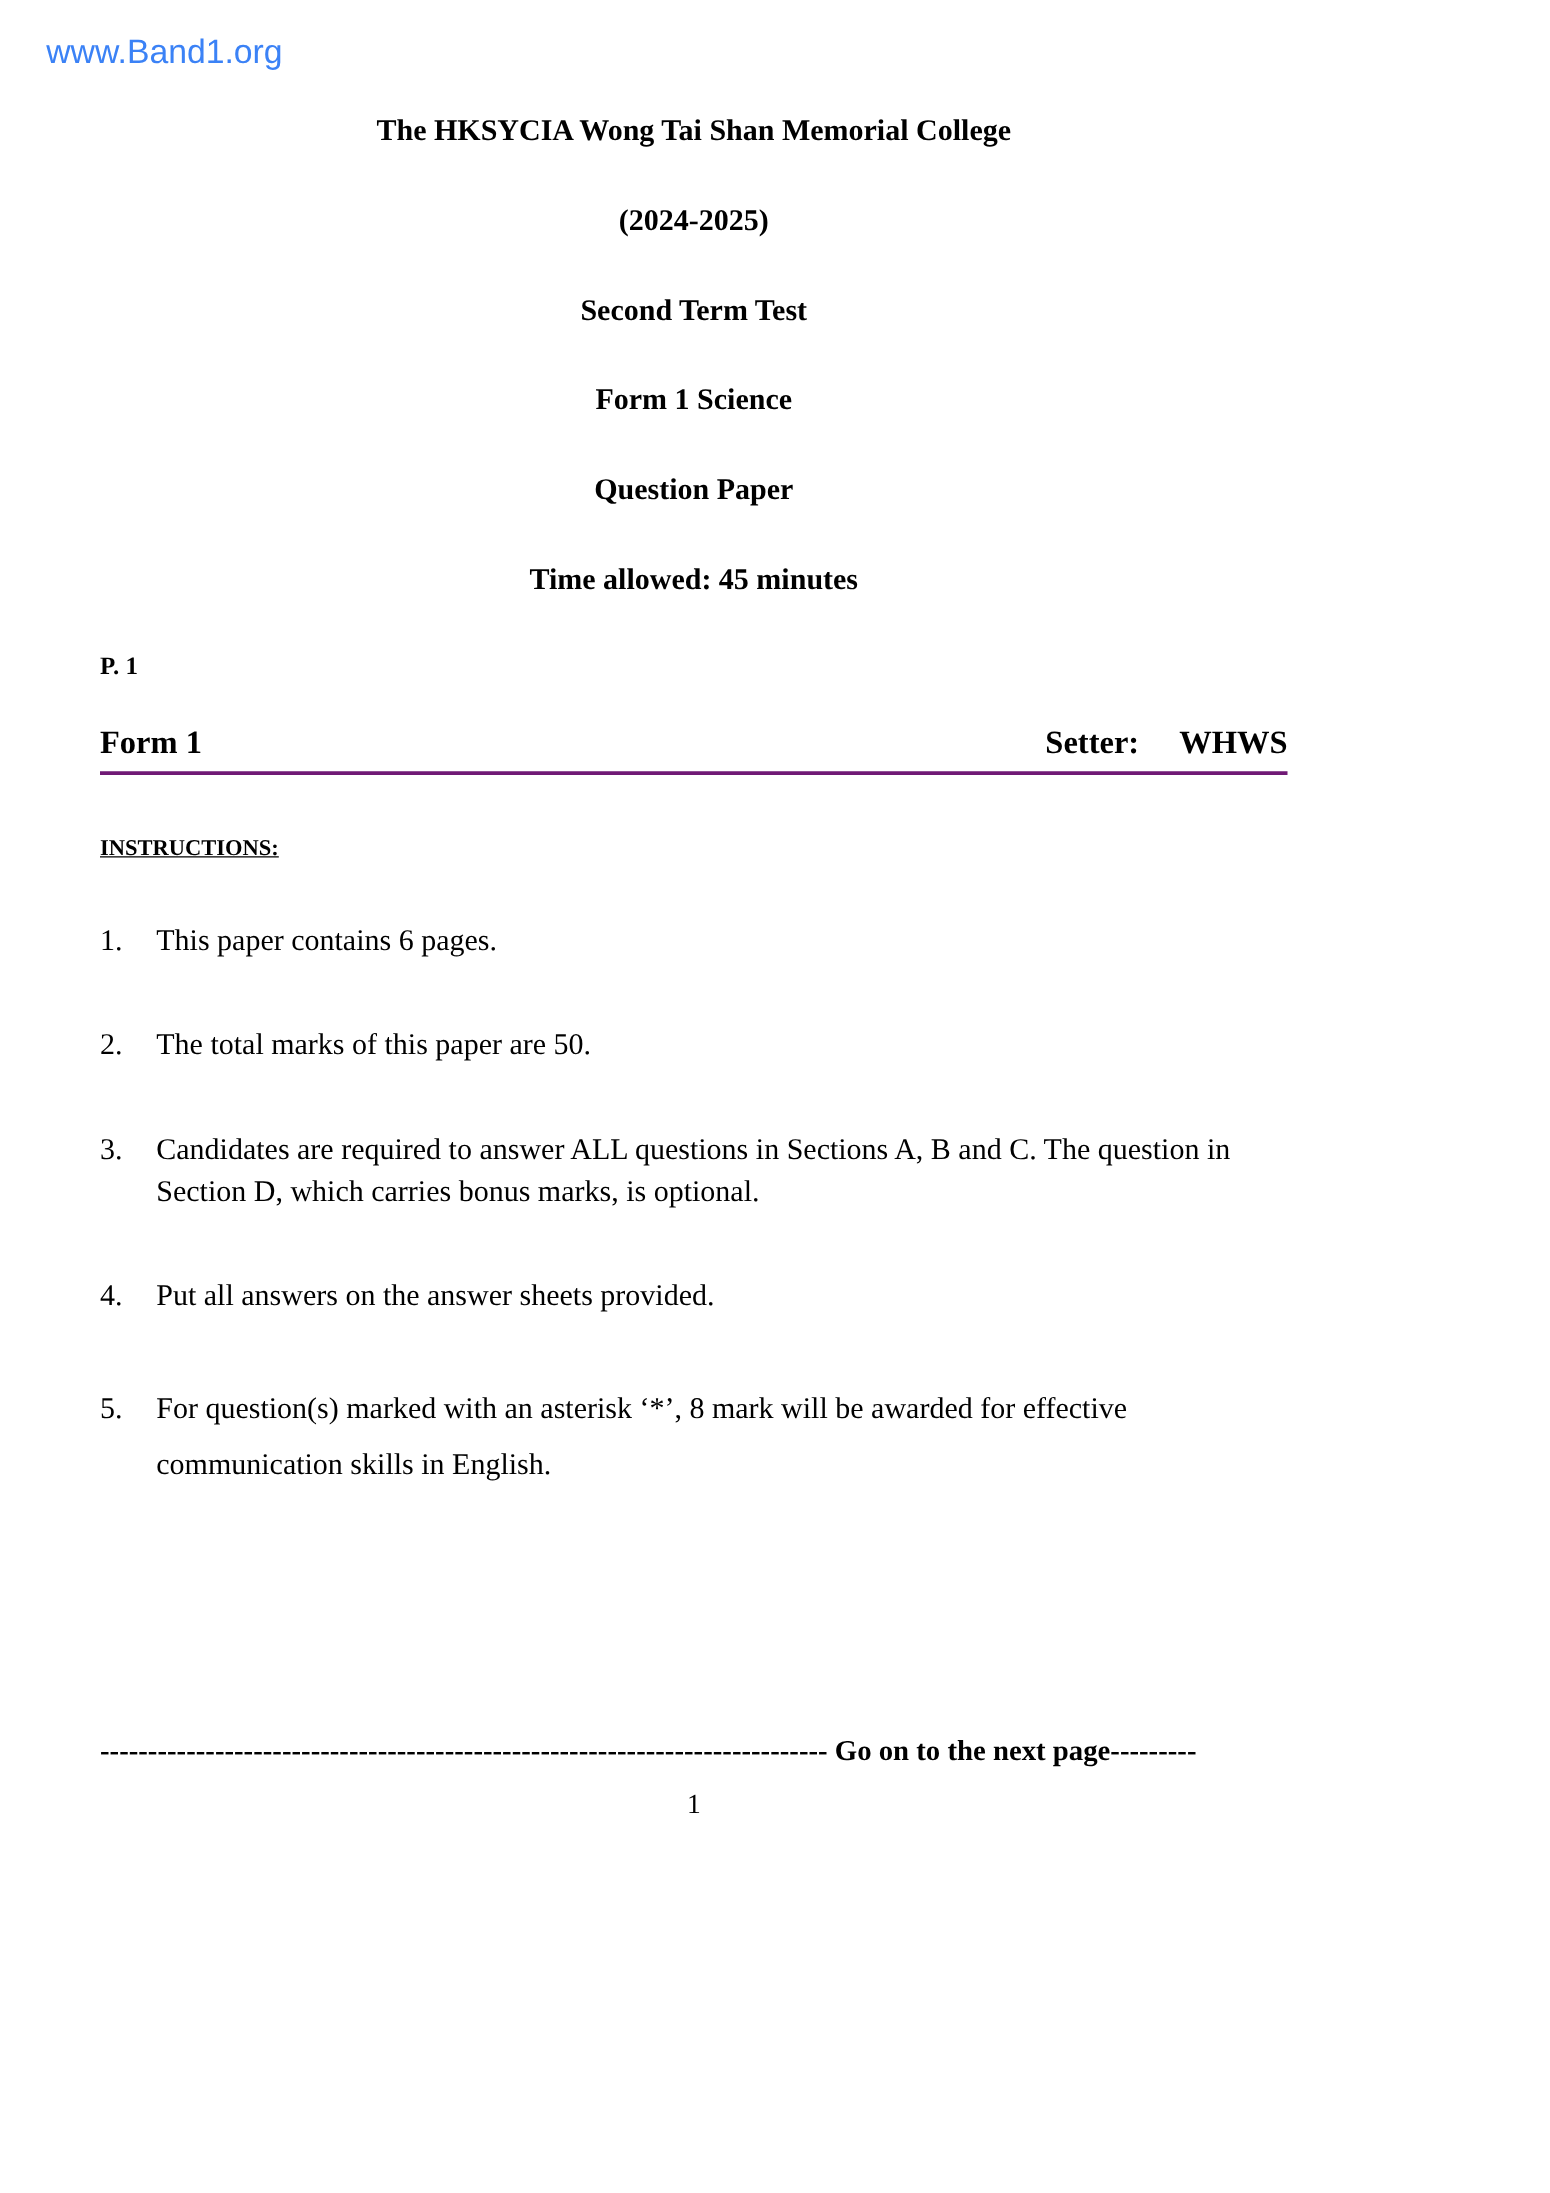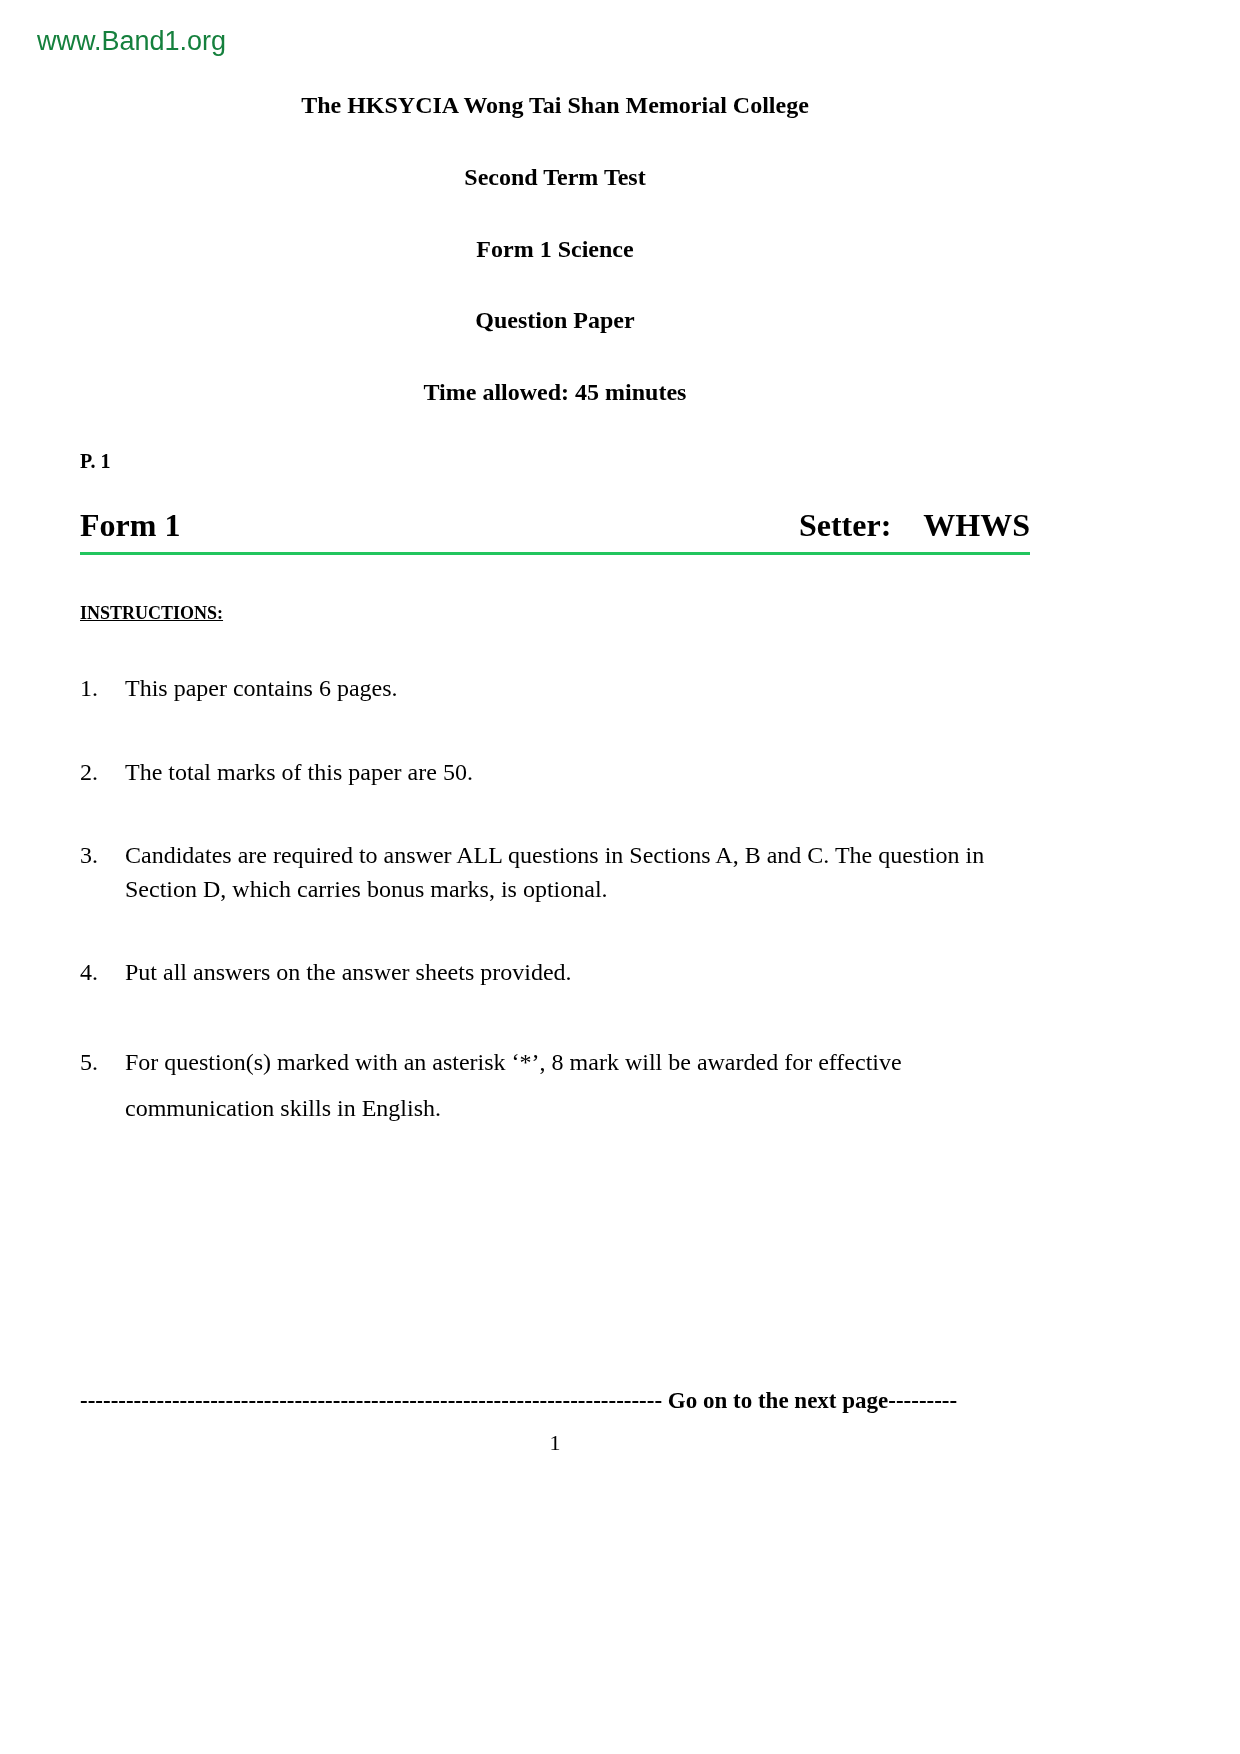--- a/index.html
+++ b/index.html
@@ -17,21 +17,21 @@
     overflow: hidden;
     box-sizing: border-box;
   }
   .watermark {
     position: absolute;
     top: 26px;
     left: 37px;
     font-family: "Liberation Sans", "DejaVu Sans", sans-serif;
     font-size: 27px;
     font-weight: 400;
-    color: #15803d;
+    color: #3b82f6;
   }
   .content {
     position: absolute;
     left: 80px;
     top: 91px;
     width: 950px;
   }
   .title-line {
     text-align: center;
     font-weight: bold;
@@ -42,24 +42,24 @@
   .page-label {
     text-align: left;
     font-weight: bold;
     font-size: 20px;
     margin: 32px 25px 0 0;
   }
   .form-row {
     display: flex;
     justify-content: space-between;
     align-items: flex-end;
-    border-bottom: 3px solid #22c55e;
+    border-bottom: 3px solid #701a75;
     padding-bottom: 8px;
     margin-top: 34px;
-    font-size: 32px;
+    font-size: 26px;
     font-weight: bold;
   }
   .setter-group { display: flex; }
   .setter-value { margin-left: 32px; }
   .instructions-heading {
     font-size: 18px;
     font-weight: bold;
     text-decoration: underline;
     margin-top: 48px;
   }
@@ -102,20 +102,21 @@
 </head>
 <body>
 
 <div class="page">
 
   <div class="watermark">www.Band1.org</div>
 
   <div class="content">
 
     <div class="title-line">The HKSYCIA Wong Tai Shan Memorial College</div>
+    <div class="title-line">(2024-2025)</div>
     <div class="title-line">Second Term Test</div>
     <div class="title-line">Form 1 Science</div>
     <div class="title-line">Question Paper</div>
     <div class="title-line">Time allowed: 45 minutes</div>
 
     <div class="page-label">P. 1</div>
 
     <div class="form-row">
       <span>Form 1</span>
       <span class="setter-group">

